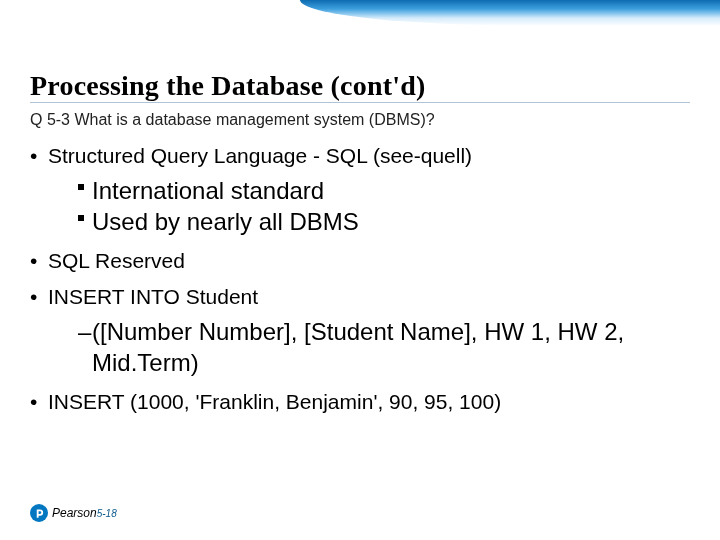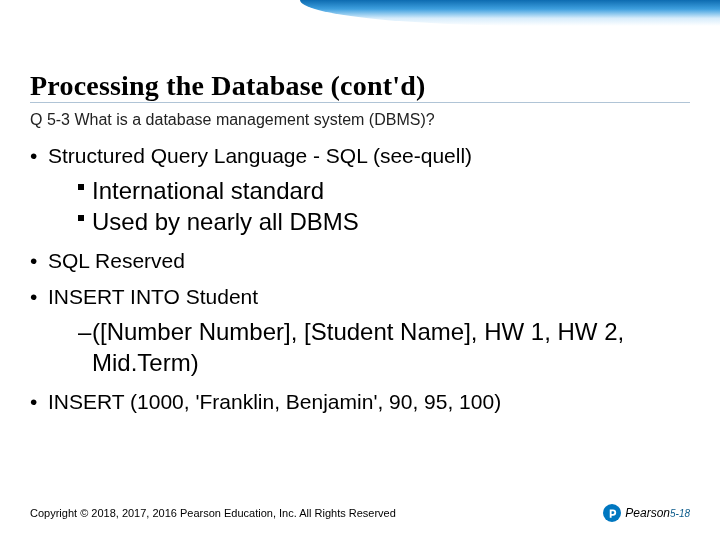--- a/index.html
+++ b/index.html
@@ -132,21 +132,20 @@
       <span>INSERT INTO Student</span>
       <ul class="sub">
         <li class="dash">([Number Number], [Student Name], HW 1, HW 2, Mid.Term)</li>
       </ul>
     </li>
     <li>INSERT (1000, 'Franklin, Benjamin', 90, 95, 100)</li>
   </ul>
 </div>
 
 <div class="footer">
-  <div>Copyright © 2018, 2017, 2016 Pearson Education, Inc. All Rights Reserved</div>
   <div class="footer-right">
     <div class="pearson-logo">
       <span class="logo-circle">
         <svg width="11" height="11" viewBox="0 0 24 24">
             <path d="M6 3h7a7 7 0 0 1 0 14H10v4H6V3zm4 4v6h3a3 3 0 0 0 0-6h-3z" fill="#fff"></path>
           </svg>
       </span>
       <span class="logo-text">Pearson</span>
     </div>
     <span class="pgnum">5-18</span>

